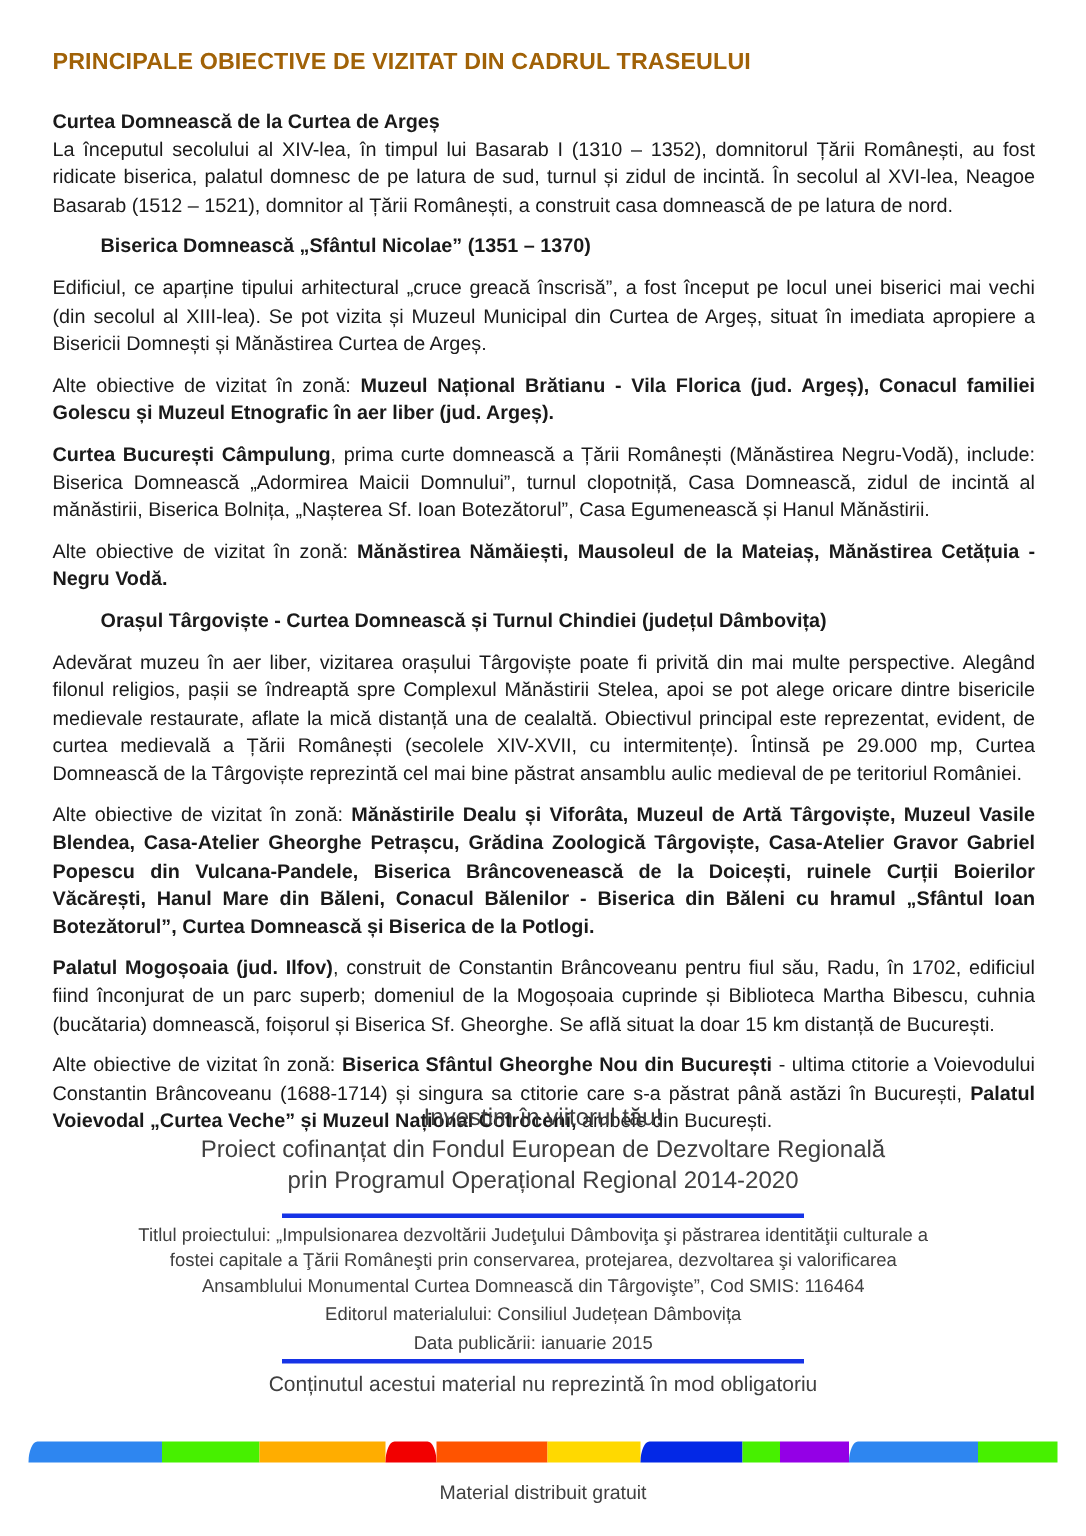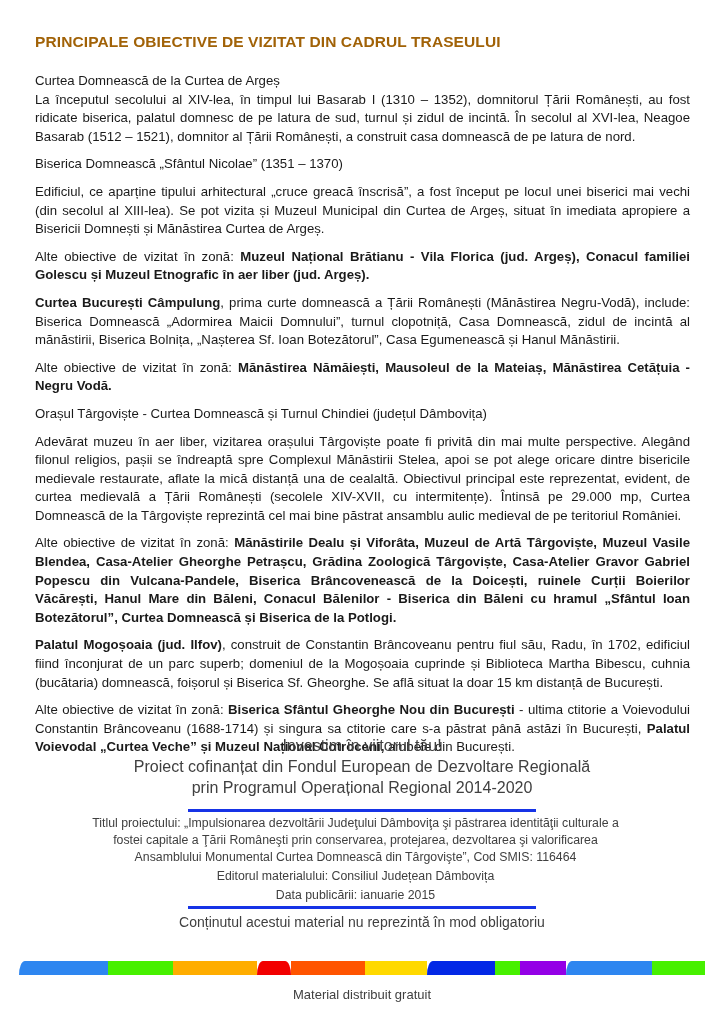--- a/index.html
+++ b/index.html
@@ -3,22 +3,22 @@
 <meta charset="utf-8">
 <style>
   html, body { margin: 0; padding: 0; background: #ffffff; }
   body { width: 724px; height: 1024px; position: relative; overflow: hidden;
          font-family: "Liberation Sans Narrow", "Liberation Sans", sans-serif; color: #1a1a1a; }
   .title { position: absolute; left: 35px; top: 33px; font-size: 15.5px; font-weight: bold;
            letter-spacing: 0.1px; color: #a16207; white-space: nowrap; }
   .content { position: absolute; left: 35px; top: 72px; width: 655px; font-size: 13.2px;
              line-height: 18.6px; text-align: justify; }
   .content p { margin: 0 0 9px 0; }
-  .content .h { font-weight: normal; margin: 0; }
-  .content .h.sp { margin-bottom: 9px; }
+  .content .h { font-weight: bold; margin: 0; }
+  .content .h.sp { margin-bottom: 9px; margin-left: 32px; }
   b { font-weight: bold; }
   .footer { position: absolute; left: 0; width: 724px; text-align: center; color: #404040; }
   .invest { top: 735px; font-size: 16px; line-height: 21px; }
   .sep { position: absolute; left: 188px; width: 348px; height: 3px; background: #1633e6; }
   .proj { top: 815px; font-size: 12.3px; line-height: 17px; }
   .proj p { margin: 0 13px 2px 0; }
   .disc { top: 914px; font-size: 14px; line-height: 17px; }
   .rainbow { position: absolute; left: 19px; top: 961px; width: 686px; height: 14px; display: flex; }
   .rainbow span { display: block; height: 100%; }
   .free { top: 987px; font-size: 13px; }

